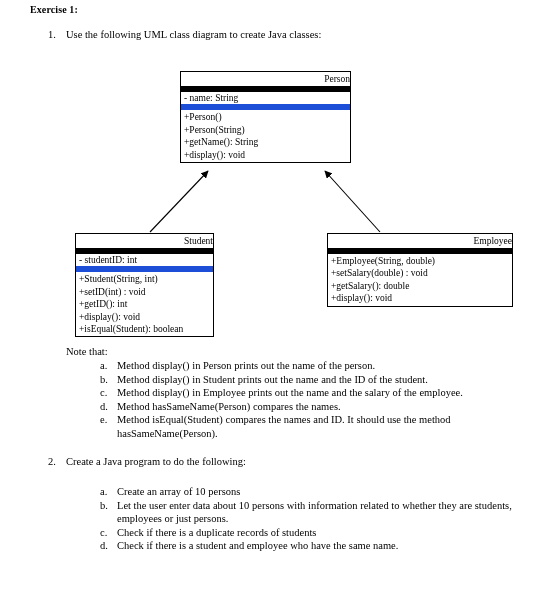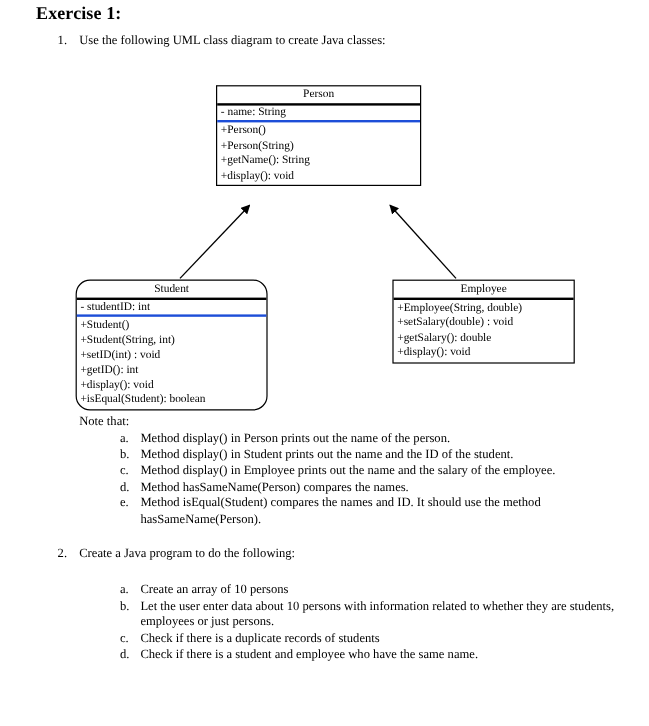--- a/index.html
+++ b/index.html
@@ -15,21 +15,21 @@
     font-family: "Liberation Serif", "DejaVu Serif", serif;
     color: #000000;
     overflow: hidden;
   }
 
   
   .exercise-title {
     position: absolute;
     left: 30px;
     top: 4px;
-    font-size: 15px;
+    font-size: 10px;
     font-weight: bold;
     letter-spacing: 0.1px;
   }
   .item-row {
     position: absolute;
     display: flex;
     align-items: flex-start;
   }
   .item-num {
     width: 18px;
@@ -80,42 +80,42 @@
   
   .uml-class {
     position: absolute;
     border: 1px solid #000000;
     background: #ffffff;
     box-sizing: border-box;
     font-size: 9.5px;
     line-height: 12.4px;
   }
   .uml-name {
-    text-align: center;
-    border-bottom: 2px solid #000000;
+    text-align: right;
+    border-bottom: 6px solid #000000;
     padding: 1px 0 1px 0;
     font-size: 9.5px;
     line-height: 12px;
   }
   .uml-attrs {
-    border-bottom: 2px solid #1d4ed8;
+    border-bottom: 6px solid #1d4ed8;
     padding: 0 0 0 3px;
   }
   .uml-ops {
     padding: 1px 0 1px 3px;
   }
   .uml-attrs div, .uml-ops div {
     white-space: nowrap;
     font-size: 9.5px;
     line-height: 12.4px;
   }
 
   #class-person   { left: 180px; top: 71px;  width: 171px; }
-  #class-student  { left: 63px;  top: 233px; width: 160px; border-radius: 12px; }
-  #class-employee { left: 327px; top: 233px; width: 152px; }
+  #class-student  { left: 75px;  top: 233px; width: 139px; }
+  #class-employee { left: 327px; top: 233px; width: 186px; }
 
   
   #uml-arrows {
     position: absolute;
     left: 0;
     top: 0;
     width: 541px;
     height: 605px;
     pointer-events: none;
   }
@@ -152,21 +152,20 @@
     <div>+display(): void</div>
   </div>
 </div>
 
 <div class="uml-class" id="class-student">
   <div class="uml-name">Student</div>
   <div class="uml-attrs">
     <div>-  studentID: int</div>
   </div>
   <div class="uml-ops">
-    <div>+Student()</div>
     <div>+Student(String, int)</div>
     <div>+setID(int) : void</div>
     <div>+getID(): int</div>
     <div>+display(): void</div>
     <div>+isEqual(Student): boolean</div>
   </div>
 </div>
 
 <div class="uml-class" id="class-employee">
   <div class="uml-name">Employee</div>

